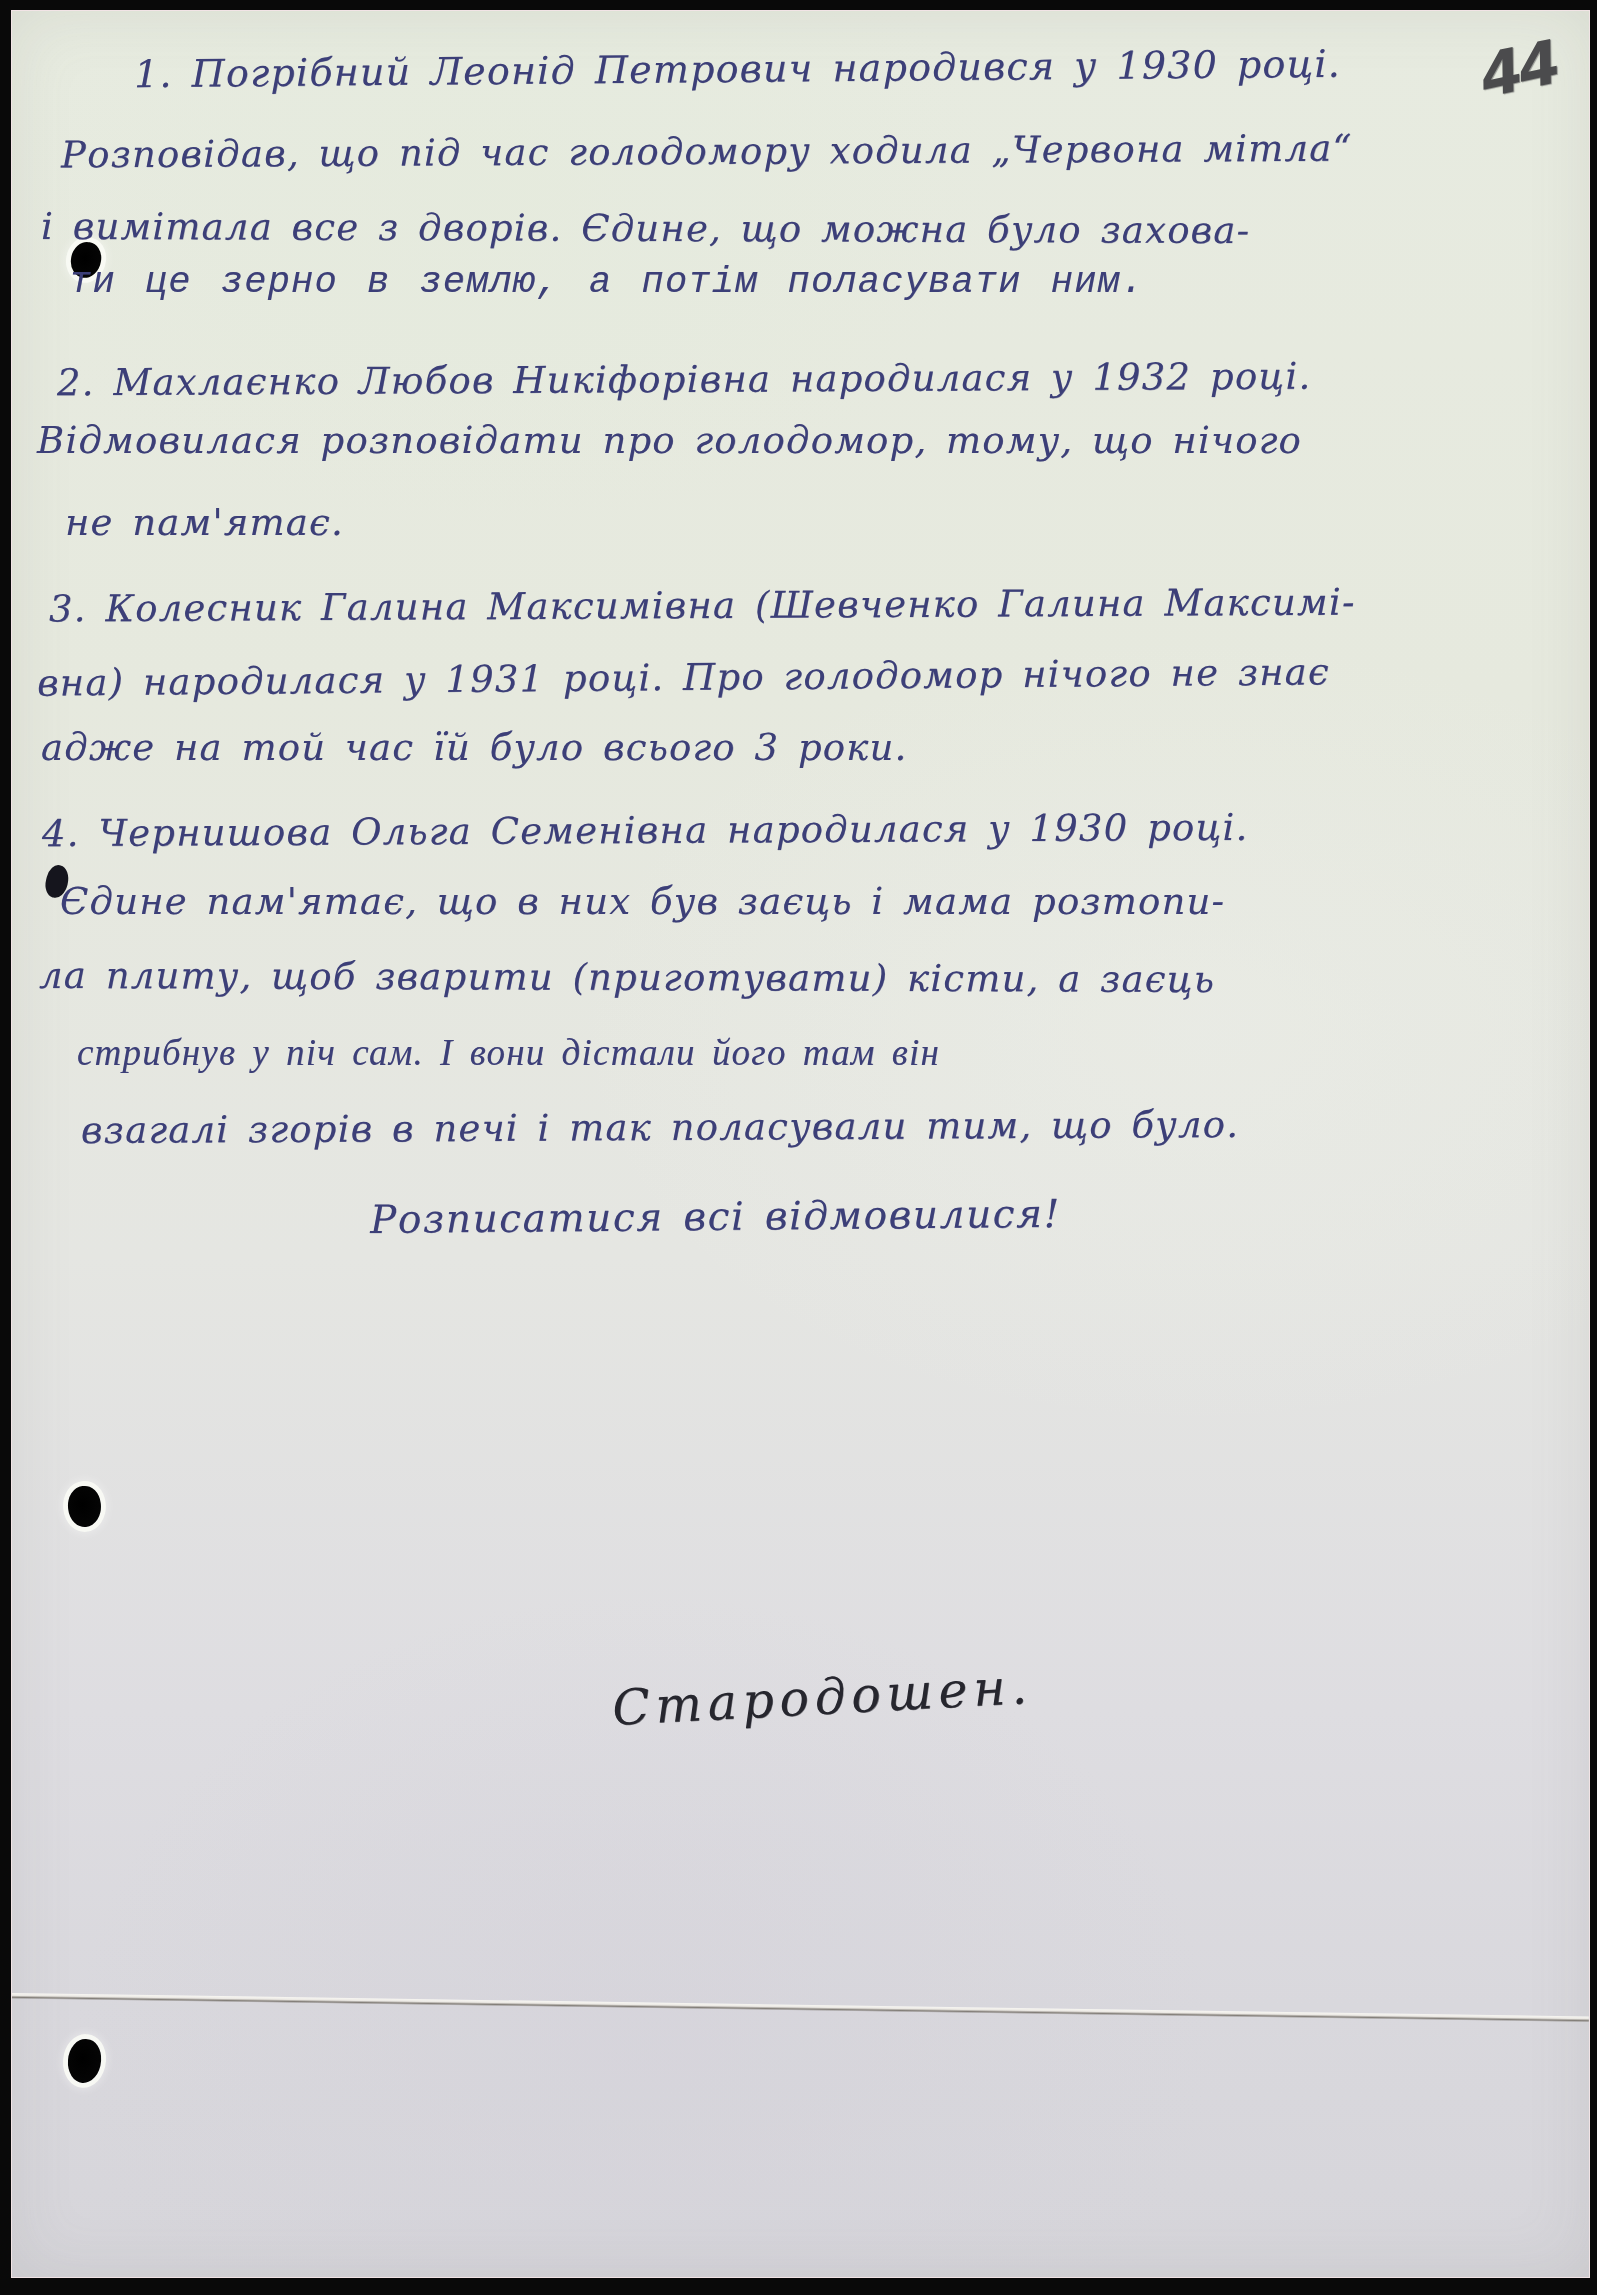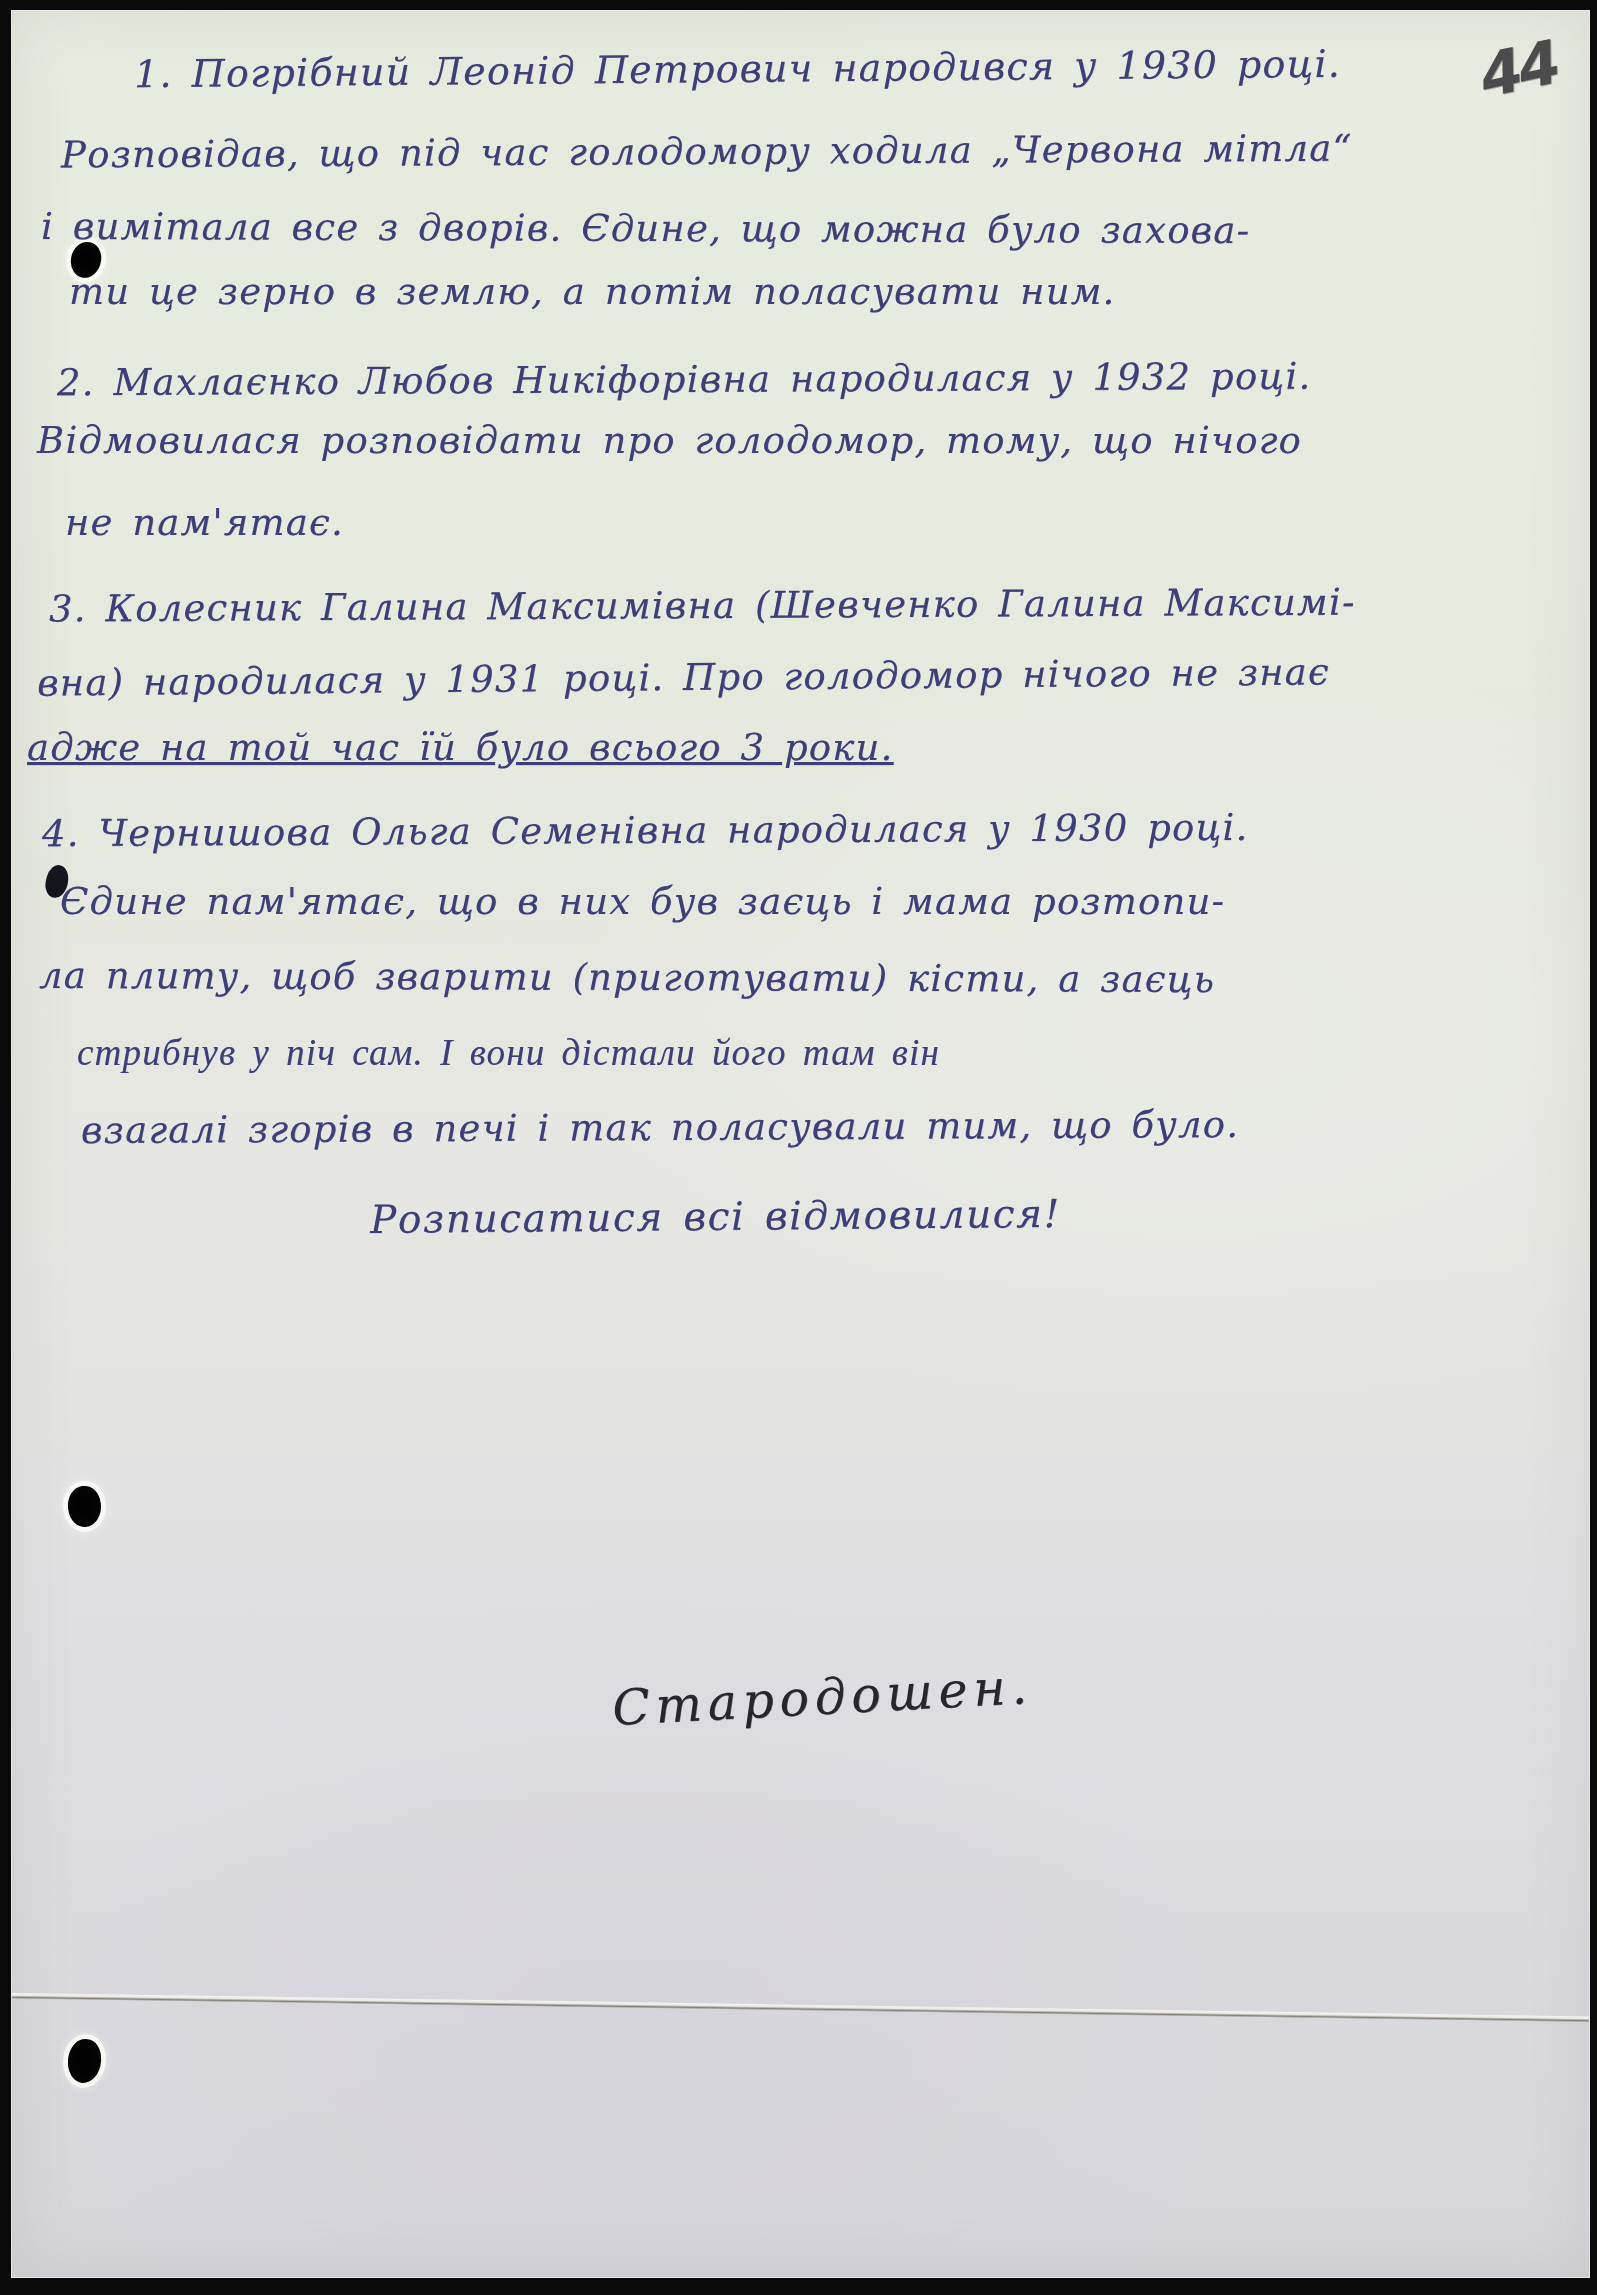--- a/index.html
+++ b/index.html
@@ -96,27 +96,27 @@
   <div class="hole hole-1"></div>
   <div class="hole hole-2"></div>
   <div class="hole hole-3"></div>
   <div class="ink-blot"></div>
 
   <div class="page-num">44</div>
 
   <div class="hw r-05" style="left:134px; top:47px;  font-size:38px;">1. Погрібний Леонід Петрович народився у 1930 році.</div>
   <div class="hw r-03" style="left:61px;  top:130px;">Розповідав, що під час голодомору ходила „Червона мітла“</div>
   <div class="hw r02" style="left:41px;  top:207px;">і вимітала все з дворів. Єдине, що можна було захова-</div>
-  <div class="hw" style="left:69px;  top:270px;">ти це зерно в землю, а потім поласувати ним.</div>
+  <div class="hw" style="left:69px;  top:261px;font-family:Liberation Mono, monospace;">ти це зерно в землю, а потім поласувати ним.</div>
   <div class="hw r-03" style="left:57px;  top:358px;">2. Махлаєнко Любов Никіфорівна народилася у 1932 році.</div>
   <div class="hw" style="left:37px;  top:419px;">Відмовилася розповідати про голодомор, тому, що нічого</div>
   <div class="hw" style="left:65px;  top:501px;">не пам'ятає.</div>
   <div class="hw r-03" style="left:49px;  top:584px;">3. Колесник Галина Максимівна (Шевченко Галина Максимі-</div>
   <div class="hw r-05" style="left:37px;  top:656px;">вна) народилася у 1931 році. Про голодомор нічого не знає</div>
-  <div class="hw" style="left:27px;  top:726px;text-decoration:underline;">адже на той час їй було всього 3 роки.</div>
+  <div class="hw" style="left:41px;  top:726px;">адже на той час їй було всього 3 роки.</div>
   <div class="hw r-03" style="left:42px;  top:809px;">4. Чернишова Ольга Семенівна народилася у 1930 році.</div>
   <div class="hw" style="left:60px;  top:880px;">Єдине пам'ятає, що в них був заєць і мама розтопи-</div>
   <div class="hw r02" style="left:39px;  top:956px;">ла плиту, щоб зварити (приготувати) кісти, а заєць</div>
   <div class="hw" style="left:77px;  top:1031px;font-family:Liberation Serif, serif;">стрибнув у піч сам. І вони дістали його там він</div>
   <div class="hw r-03" style="left:81px; top:1106px;">взагалі згорів в печі і так поласували тим, що було.</div>
   <div class="hw hw-center r-05" style="left:370px; top:1194px; font-size:39px;">Розписатися всі відмовилися!</div>
 
   <div class="signature">Стародошен.</div>
 </div>
 

